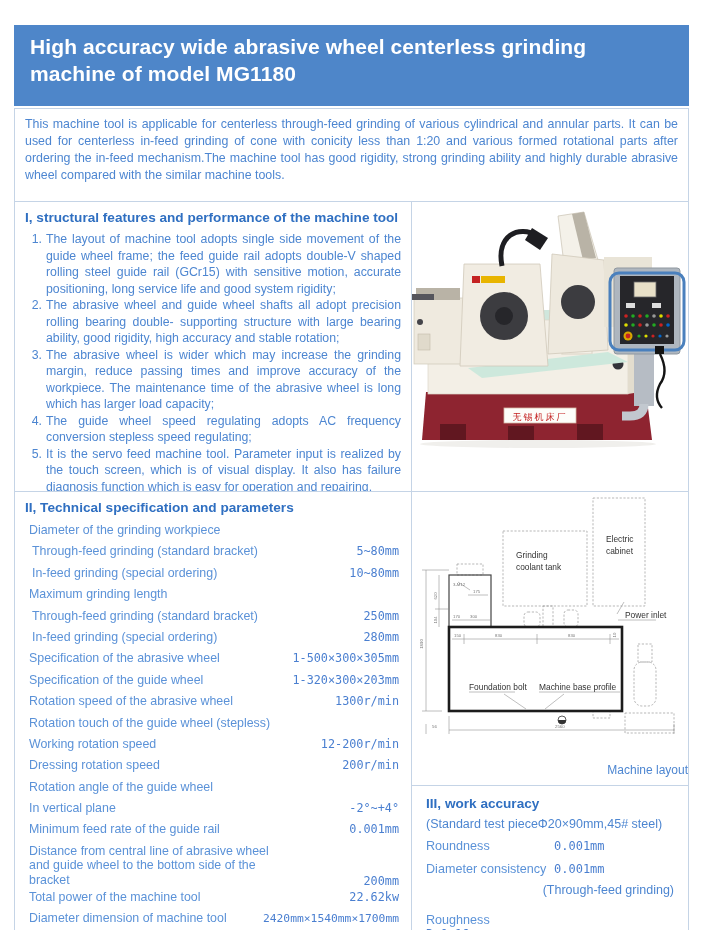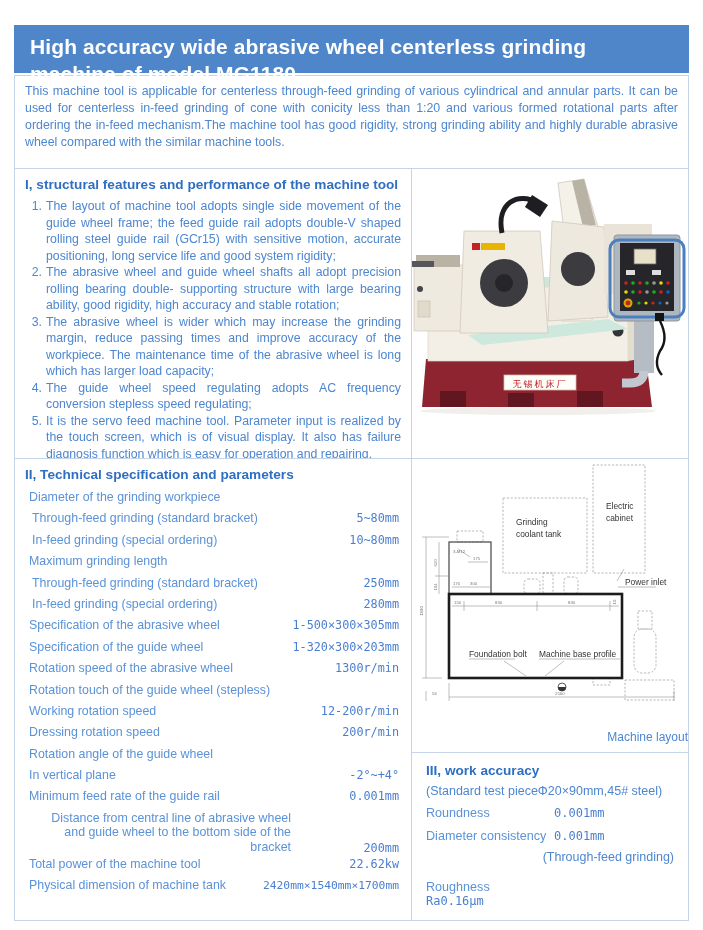--- a/index.html
+++ b/index.html
@@ -5,21 +5,21 @@
   * { margin:0; padding:0; box-sizing:border-box; }
   html,body { background:#ffffff; }
   .page {
     position:relative; width:703px; height:930px; background:#fff;
     font-family:"Liberation Sans", sans-serif; overflow:hidden;
   }
   .content { position:absolute; left:14px; top:25px; width:675px; }
 
   
   .hdr {
-    background:#4e86c9; color:#fff; padding:9px 16px 10px 16px; height:48px;
+    background:#4e86c9; color:#fff; padding:9px 16px 10px 16px; height:81px;
   }
   .hdr h1 { font-size:21px; line-height:1.28; font-weight:bold; letter-spacing:.1px; }
 
   
   .intro {
     border:1px solid #c5d4e6; margin-top:2px; padding:7px 10px 8px 10px;
     color:#4d86d1; font-size:12.4px; line-height:1.36; text-align:justify;
     height:94px; overflow:hidden;
   }
 
@@ -41,21 +41,21 @@
 
   
   .feat { display:flex; color:#4d86d1; font-size:12.3px; line-height:1.345; }
   .feat-num { flex:none; width:17px; text-align:right; margin-right:4px; }
   .feat-text { flex:1; text-align:justify; }
 
   
   .spec-rows { margin-top:2px; }
   .spec-row {
     display:flex; justify-content:space-between; align-items:baseline;
-    min-height:21.4px; padding:2px 2px 0 4px;text-align:right;
+    min-height:21.4px; padding:2px 2px 0 4px;
   }
   .spec-row .lbl { color:#5b92d8; font-size:12.4px; line-height:1.18; }
   .spec-row .val { color:#4a7fd0; font-family:"DejaVu Sans Mono", monospace; font-size:11.8px; white-space:nowrap; padding-left:6px; }
   .spec-row.indent .lbl { padding-left:3px; }
   .spec-row.two-line { align-items:flex-end;gap:48px; }
   .spec-row.two-line .lbl { max-width:262px; }
   .spec-row.dim .val { font-size:11.3px; }
 
   
   .acc-sub { color:#4d86d1; font-size:12.5px; margin:1px 0 8px 0; }
@@ -176,21 +176,21 @@
               </div>
             <div class="spec-row two-line">
                 <span class="lbl">Distance from central line of abrasive wheel and guide wheel to the bottom side of the bracket</span>
                 <span class="val">200mm</span>
               </div>
             <div class="spec-row">
                 <span class="lbl">Total power of the machine tool</span>
                 <span class="val">22.62kw</span>
               </div>
             <div class="spec-row dim">
-                <span class="lbl">Physical dimension of machine tank</span>
+                <span class="lbl">Diameter dimension of machine tool</span>
                 <span class="val">2420mm×1540mm×1700mm</span>
               </div>
             <div class="spec-row"></div>
           </div>
         </div>
       </div>
 
       <div class="col-right">
 
         <div class="panel p-photo">

